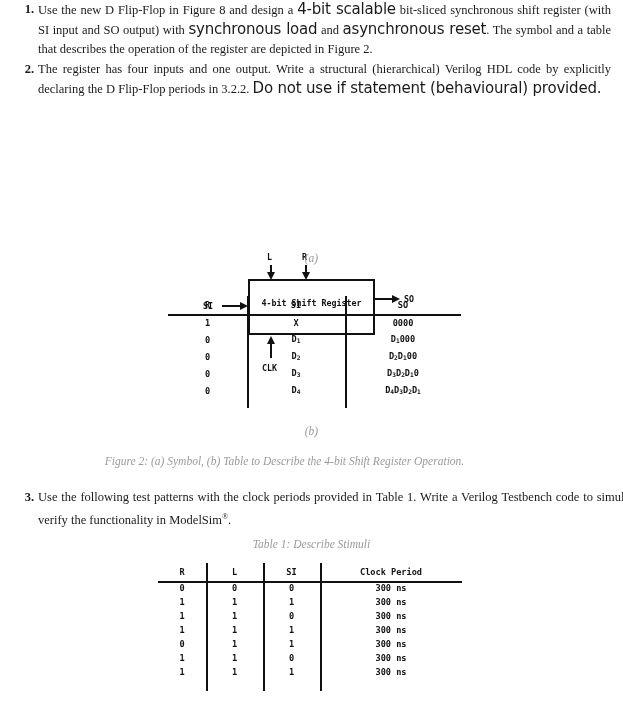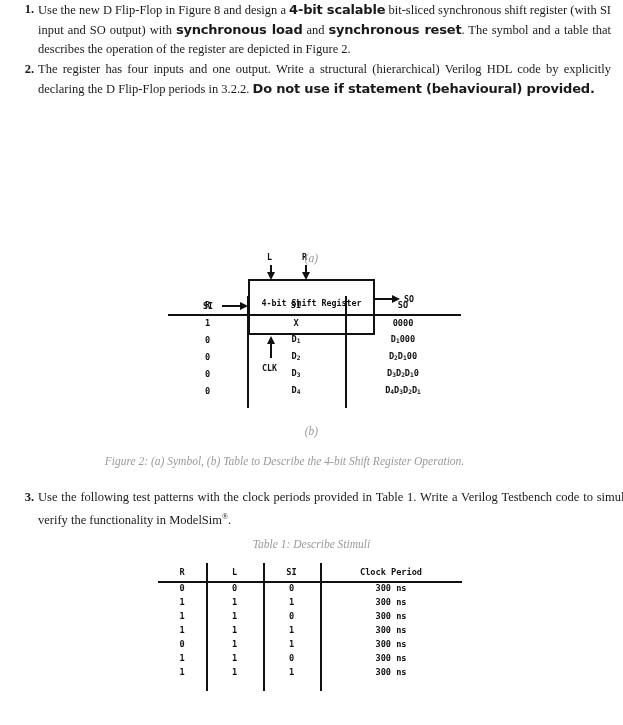--- a/index.html
+++ b/index.html
@@ -42,22 +42,22 @@
   }
   .qtext {
     font-size: 12.5px;
     line-height: 19px;
     text-align: justify;
     text-justify: inter-word;
     hyphens: none;
   }
   .qtext b {
     font-family: "DejaVu Sans", sans-serif;
-    font-weight: bold;
-    font-size: 13px;
+    font-weight: normal;
+    font-size: 15px;
     letter-spacing: -0.2px;
   }
   sup.reg {
     font-size: 8px;
     vertical-align: super;
   }
 
   
   .figure-a {
     position: absolute;
@@ -202,21 +202,21 @@
   sub { font-size: 0.72em; vertical-align: -0.22em; }
 </style>
 </head>
 <body>
 
 <div class="qlist">
 
   <div class="qitem" style="top:0px;">
     <div class="qnum">1.</div>
     <div class="qtext">
-      <span>Use the new D Flip-Flop in Figure 8 and design a </span><b>4-bit scalable</b><span> bit-sliced synchronous shift register (with SI input and SO output) with </span><b>synchronous load</b><span> and </span><b>synchronous reset</b><span>. The symbol and a table that describes the operation of the register are depicted in Figure 2.</span>
+      <span>Use the new D Flip-Flop in Figure 8 and design a </span><b>4-bit scalable</b><span> bit-sliced synchronous shift register (with SI input and SO output) with </span><b>synchronous load</b><span> and </span><b>asynchronous reset</b><span>. The symbol and a table that describes the operation of the register are depicted in Figure 2.</span>
     </div>
   </div>
 
   <div class="qitem">
     <div class="qnum">2.</div>
     <div class="qtext">
       <span>The register has four inputs and one output. Write a structural (hierarchical) Verilog HDL code by explicitly declaring the D Flip-Flop periods in 3.2.2. </span><b>Do not use if statement (behavioural) provided.</b>
     </div>
   </div>
 </div>

